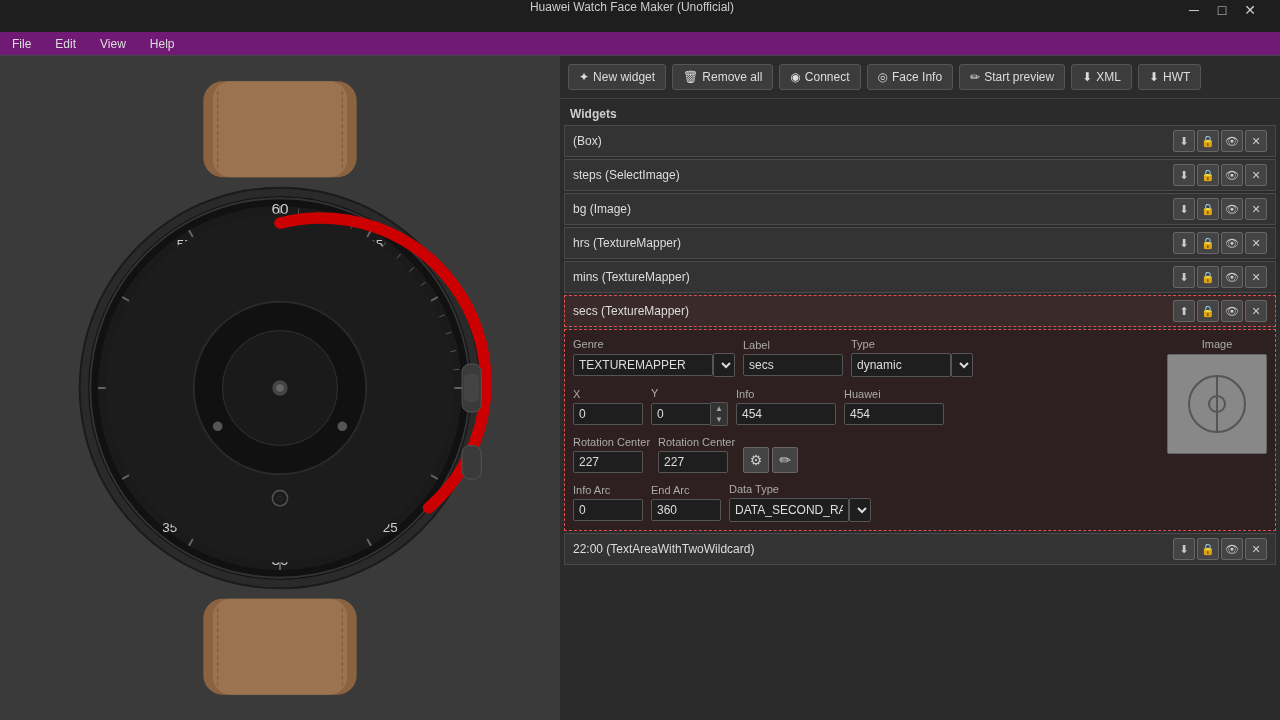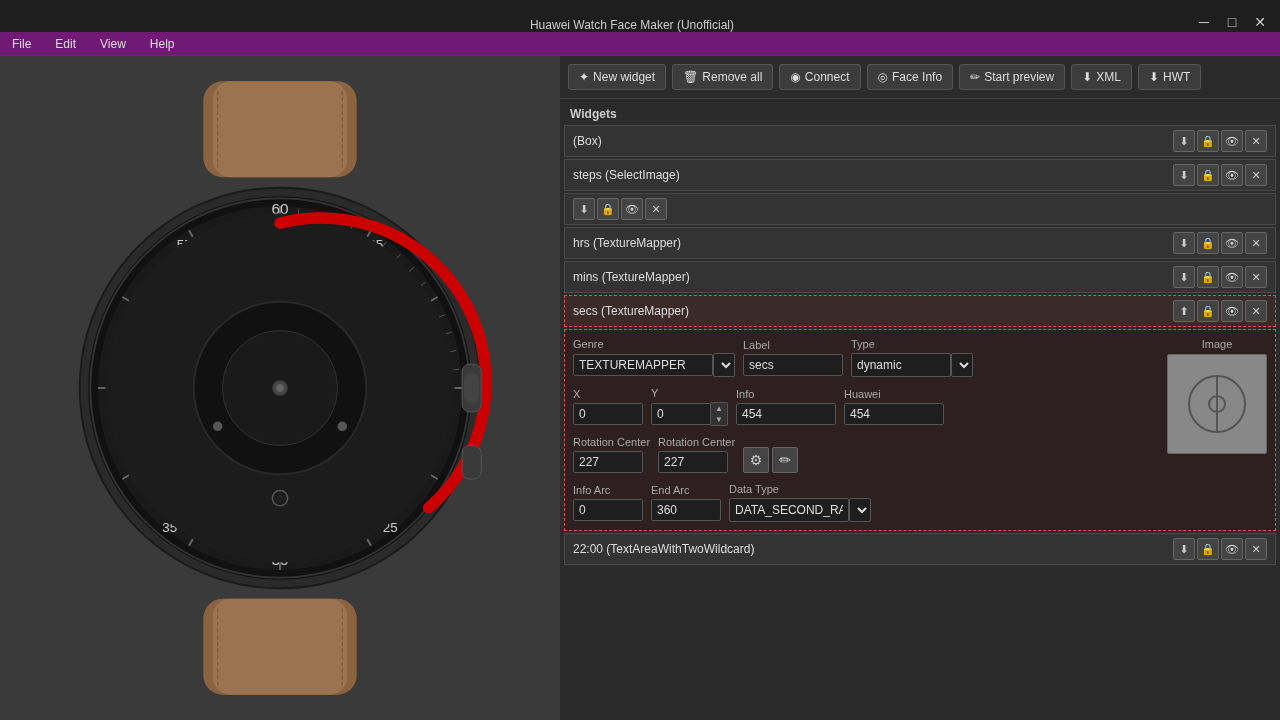--- a/index.html
+++ b/index.html
@@ -13,23 +13,23 @@
       overflow: hidden;
       display: flex;
       flex-direction: column;
     }
 
     
     .title-bar {
       background: #1e1e1e;
       height: 32px;
       display: flex;
-      align-items: flex-end;
+      align-items: flex-start;
       justify-content: space-between;
-      padding: 0 10px;
+      padding: 0 20px;
       flex-shrink: 0;
     }
     .title-bar-title {
       flex: 1;
       text-align: center;
       font-size: 12px;
       color: #ccc;
     }
     .title-bar-controls {
       display: flex;
@@ -467,20 +467,21 @@
         <span class="widget-row-name">steps (SelectImage)</span>
         <div class="widget-row-actions">
           <button class="widget-action-btn">⬇</button>
           <button class="widget-action-btn">🔒</button>
           <button class="widget-action-btn">👁</button>
           <button class="widget-action-btn danger">✕</button>
         </div>
       </div>
 
       <div class="widget-row">
+        <span class="widget-row-name">bg (Image)</span>
         <div class="widget-row-actions">
           <button class="widget-action-btn">⬇</button>
           <button class="widget-action-btn">🔒</button>
           <button class="widget-action-btn">👁</button>
           <button class="widget-action-btn danger">✕</button>
         </div>
       </div>
 
       <div class="widget-row">
         <span class="widget-row-name">hrs (TextureMapper)</span>

